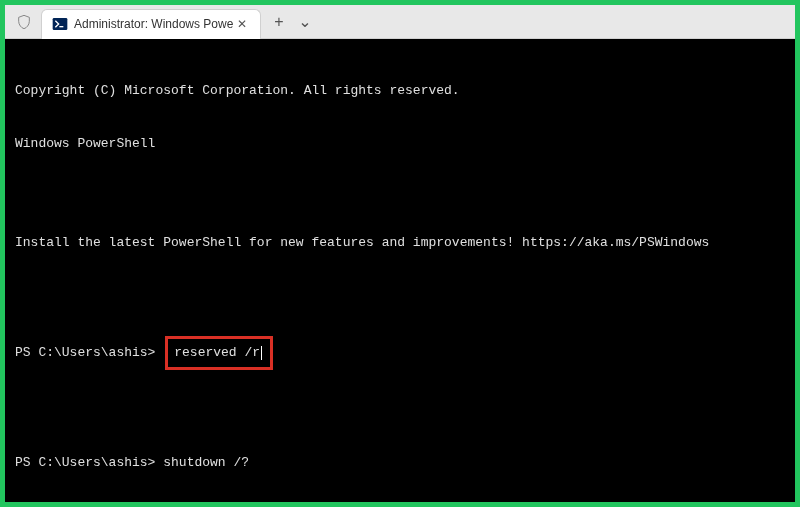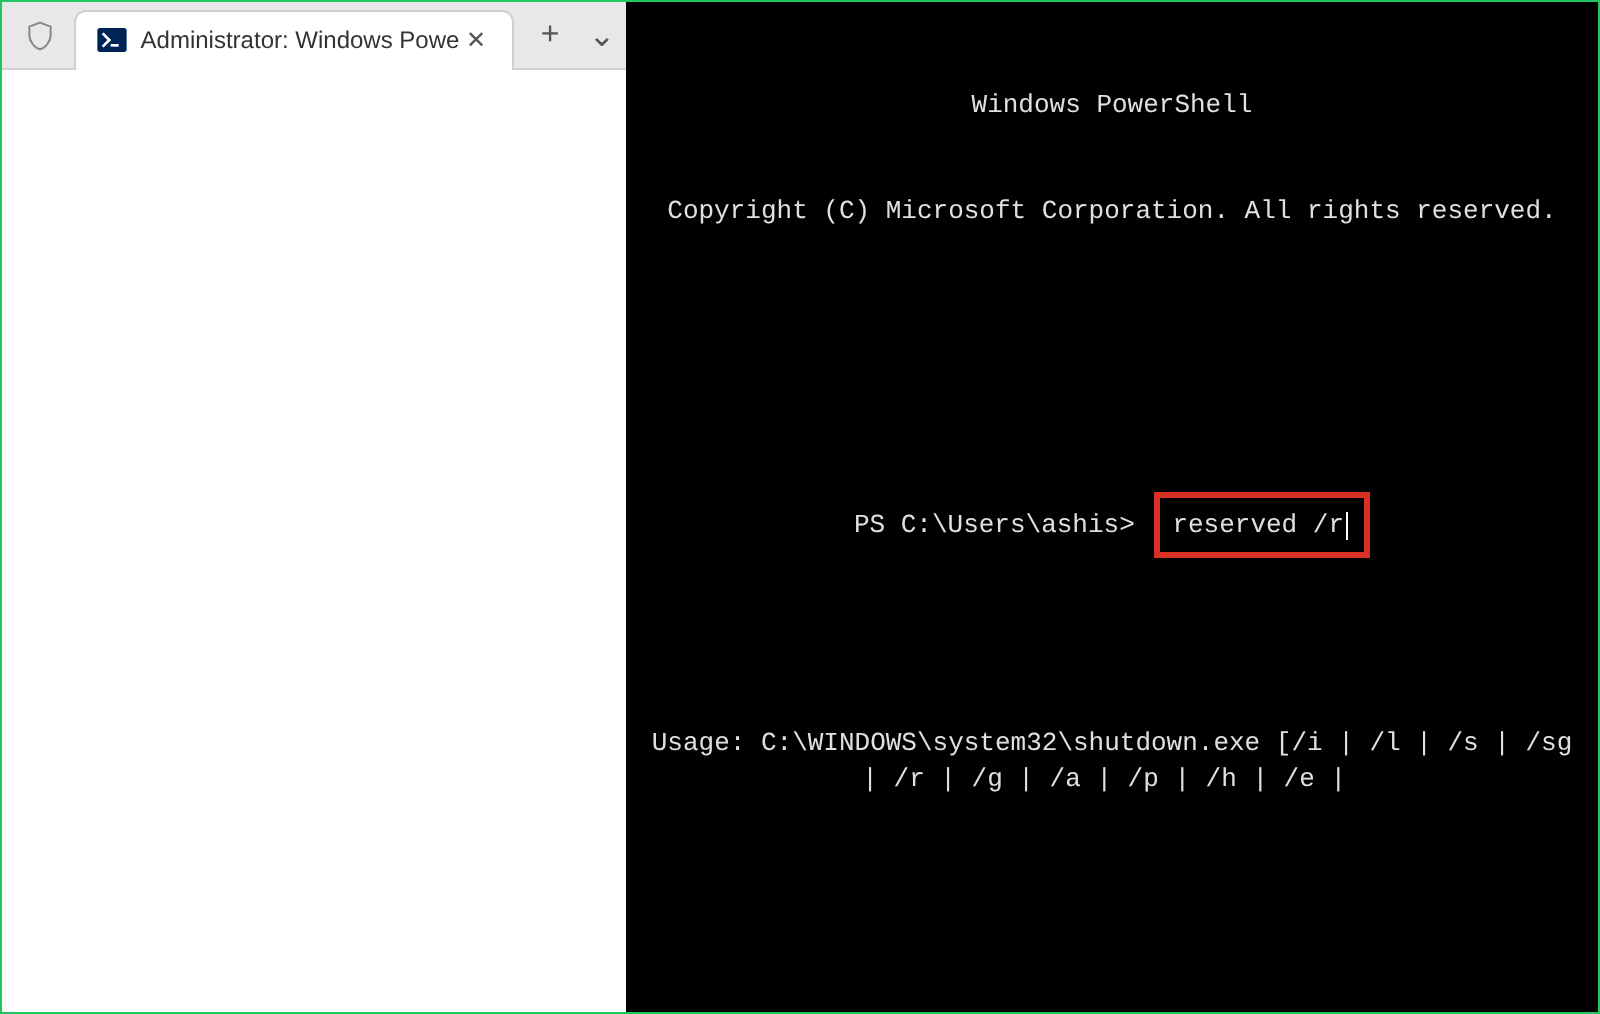--- a/index.html
+++ b/index.html
@@ -11,24 +11,23 @@
       font-family: 'Segoe UI', Tahoma, sans-serif;
       background: #f0f0f0;
       width: 800px;
       height: 507px;
       overflow: hidden;
     }
     .window {
       width: 100%;
       height: 100%;
       background: #fff;
-      border: 1px solid #22c55e;
+      border: 5px solid #22c55e;
       display: flex;
-      flex-direction: row;
-      text-align: center;
+      flex-direction: column;
     }
     .tab-bar {
       height: 34px;
       background: #e8e8e8;
       display: flex;
       align-items: center;
       border-bottom: 1px solid #d0d0d0;
     }
     .shield-box {
       width: 26px;
@@ -146,25 +145,27 @@
         <path d="M11 16 L17 16" stroke="#fff" stroke-width="2"></path>
       </svg>
       <span class="tab-title">Administrator: Windows Powe</span>
       <span class="tab-close">✕</span>
     </div>
     <div class="tab-add">+</div>
     <div class="tab-dropdown">⌄</div>
   </div>
 
   <div class="terminal">
+    <div class="line">Copyright (C) Microsoft Corporation. All rights reserved.</div>
     <div class="line">Windows PowerShell</div>
-    <div class="line">Copyright (C) Microsoft Corporation. All rights reserved.</div>
     <div class="top-gap"></div>
+    <div class="line">Install the latest PowerShell for new features and improvements! https://aka.ms/PSWindows</div>
     <div class="mid-gap"></div>
     <div class="line"><span>PS C:\Users\ashis&gt; </span><span class="hl-box"><span>reserved /r</span><span class="cursor"></span></span></div>
     <div class="mid-gap"></div>
+    <div class="line">PS C:\Users\ashis&gt; shutdown /?</div>
     <div class="line">Usage: C:\WINDOWS\system32\shutdown.exe [/i | /l | /s | /sg | /r | /g | /a | /p | /h | /e | </div>
     
     
     
     
   </div>
 </div>
 
 </body></html>

